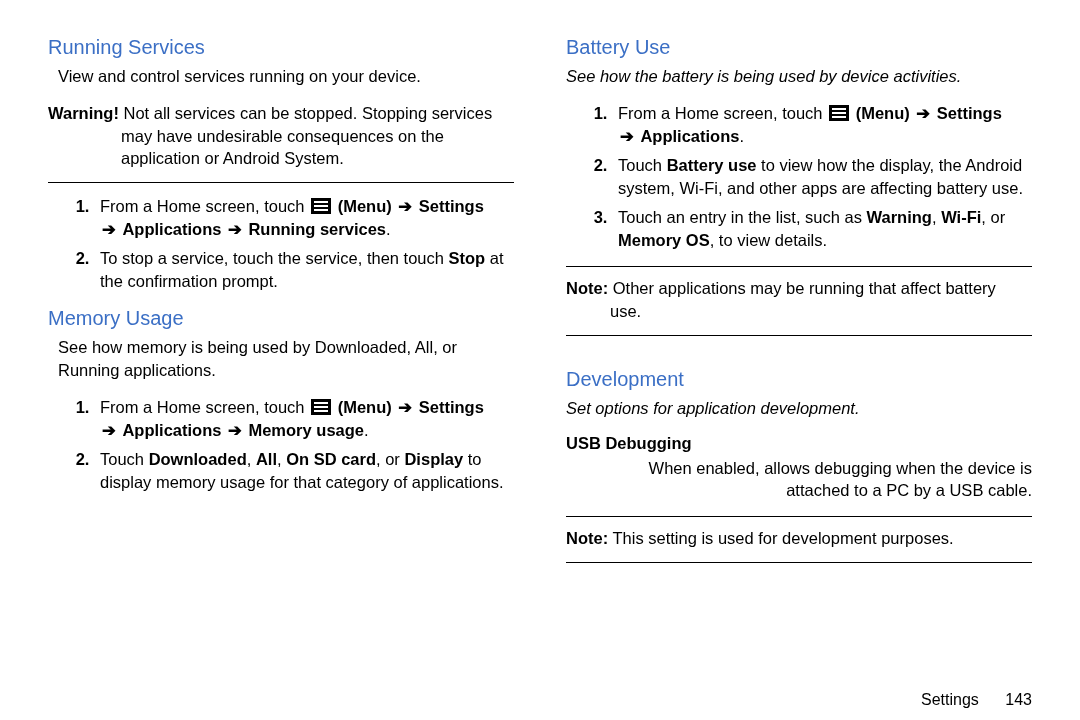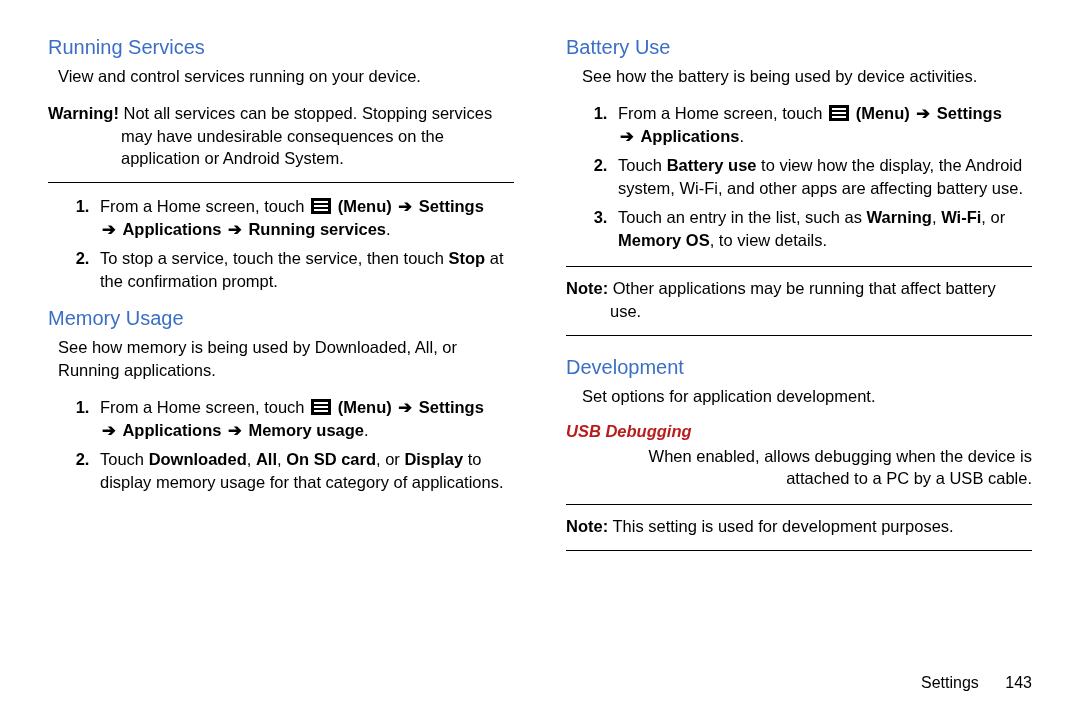--- a/index.html
+++ b/index.html
@@ -22,53 +22,53 @@
     flex: 1;
     min-width: 0;
   }
   .section-heading {
     color: #3b6fc5;
     font-size: 20px;
     font-weight: 400;
     margin: 0 0 6px 0;
   }
   .sub-heading {
-    color: #b91c1c;
+    color: #000000;
     font-size: 16.5px;
     font-weight: 700;
     margin: 0 0 4px 0;
-    font-style: italic;
   }
   .intro {
     margin: 0 0 14px 0;
     padding-left: 10px;
     line-height: 1.38;
   }
   .intro-nopad {
-    margin: 0 0 14px 16px;
-    line-height: 1.38;
+    margin: 0 0 14px 0;
+    line-height: 1.38;
+    font-style: italic;
   }
   .warn-block {
     border-bottom: 1px solid #000;
     padding: 0 0 12px 0;
     margin: 0 0 12px 0;
   }
   .warn-text {
     margin: 0;
     line-height: 1.38;
   }
   .warn-text .hang {
     display: inline-block;
     padding-left: 73px;
   }
   .note-block {
     border-top: 1px solid #000;
     border-bottom: 1px solid #000;
     padding: 10px 0 12px 0;
-    margin: 10px 0 20px 0;
+    margin: 10px 0 32px 0;
   }
   .note-text {
     margin: 0;
     line-height: 1.38;
   }
   .note-text .hang {
     display: inline-block;
     padding-left: 44px;
   }
   ol {
@@ -104,21 +104,21 @@
     left: 3px; right: 3px; top: 3px; height: 2px;
     background: #fff;
     box-shadow: 0 4px 0 #fff, 0 8px 0 #fff;
   }
   .sub-block {
     padding-left: 16px;
     text-align: right;
   }
   .footer {
     position: absolute;
-    bottom: 28px;
+    bottom: 11px;
     right: 48px;
     font-size: 16px;
   }
   .footer span.page-num {
     margin-left: 22px;
   }
 </style>
 </head>
 <body>
 

